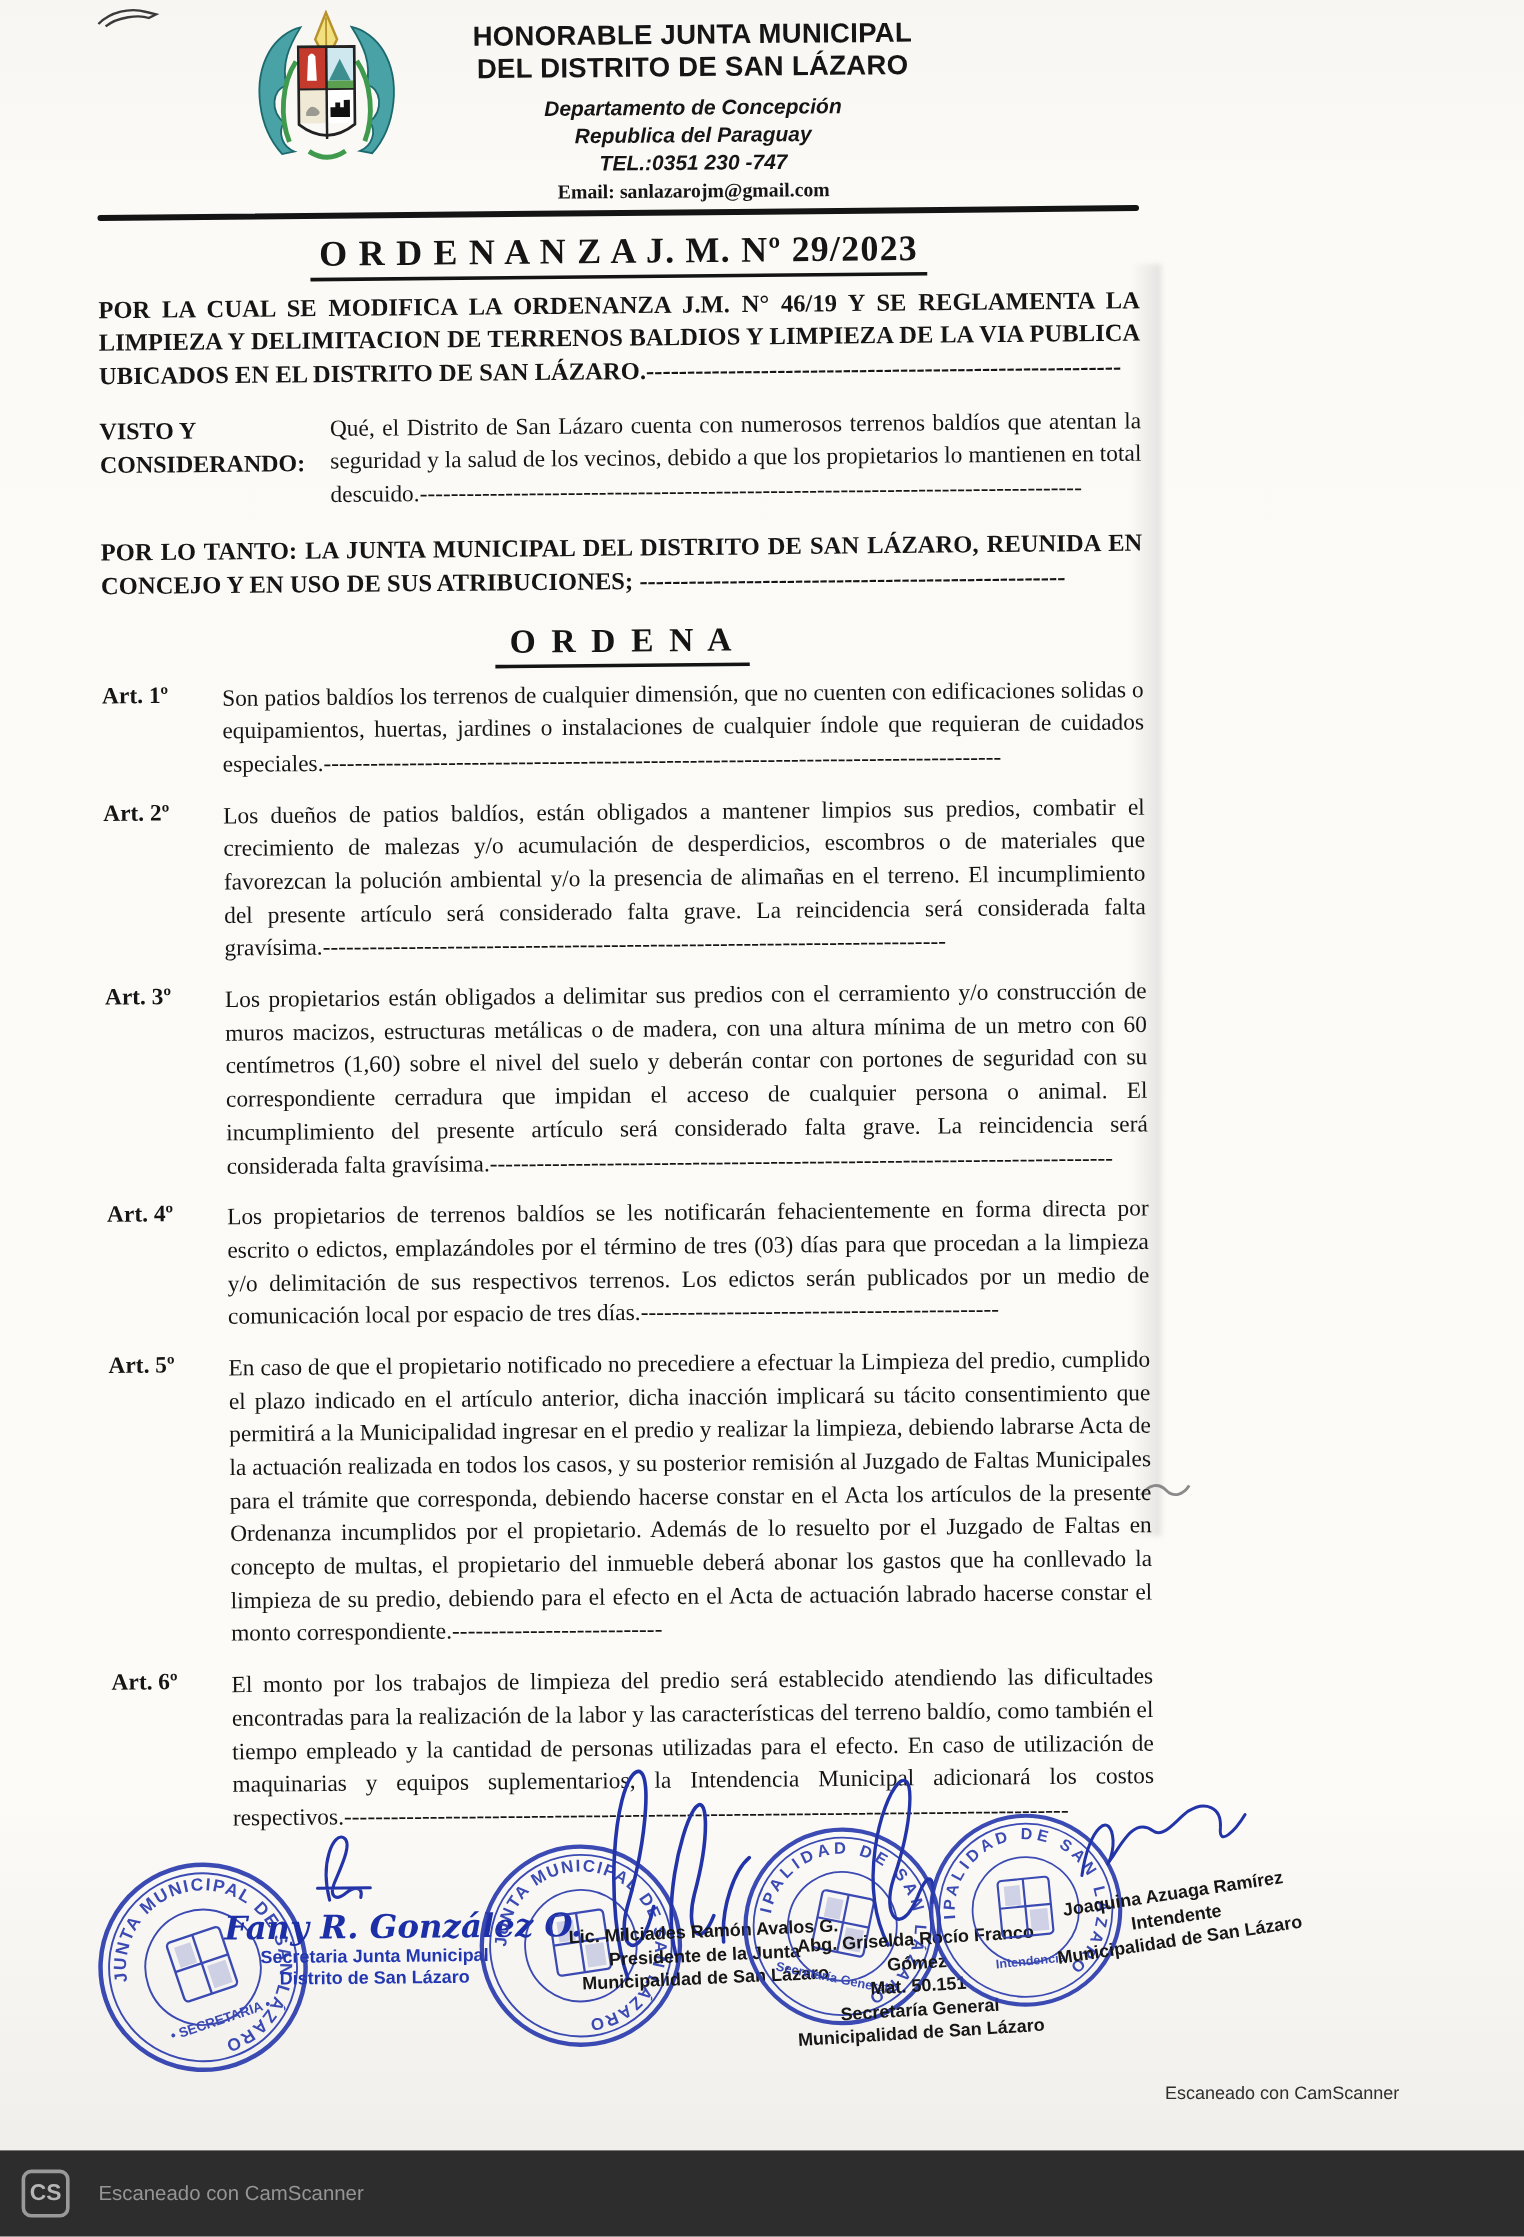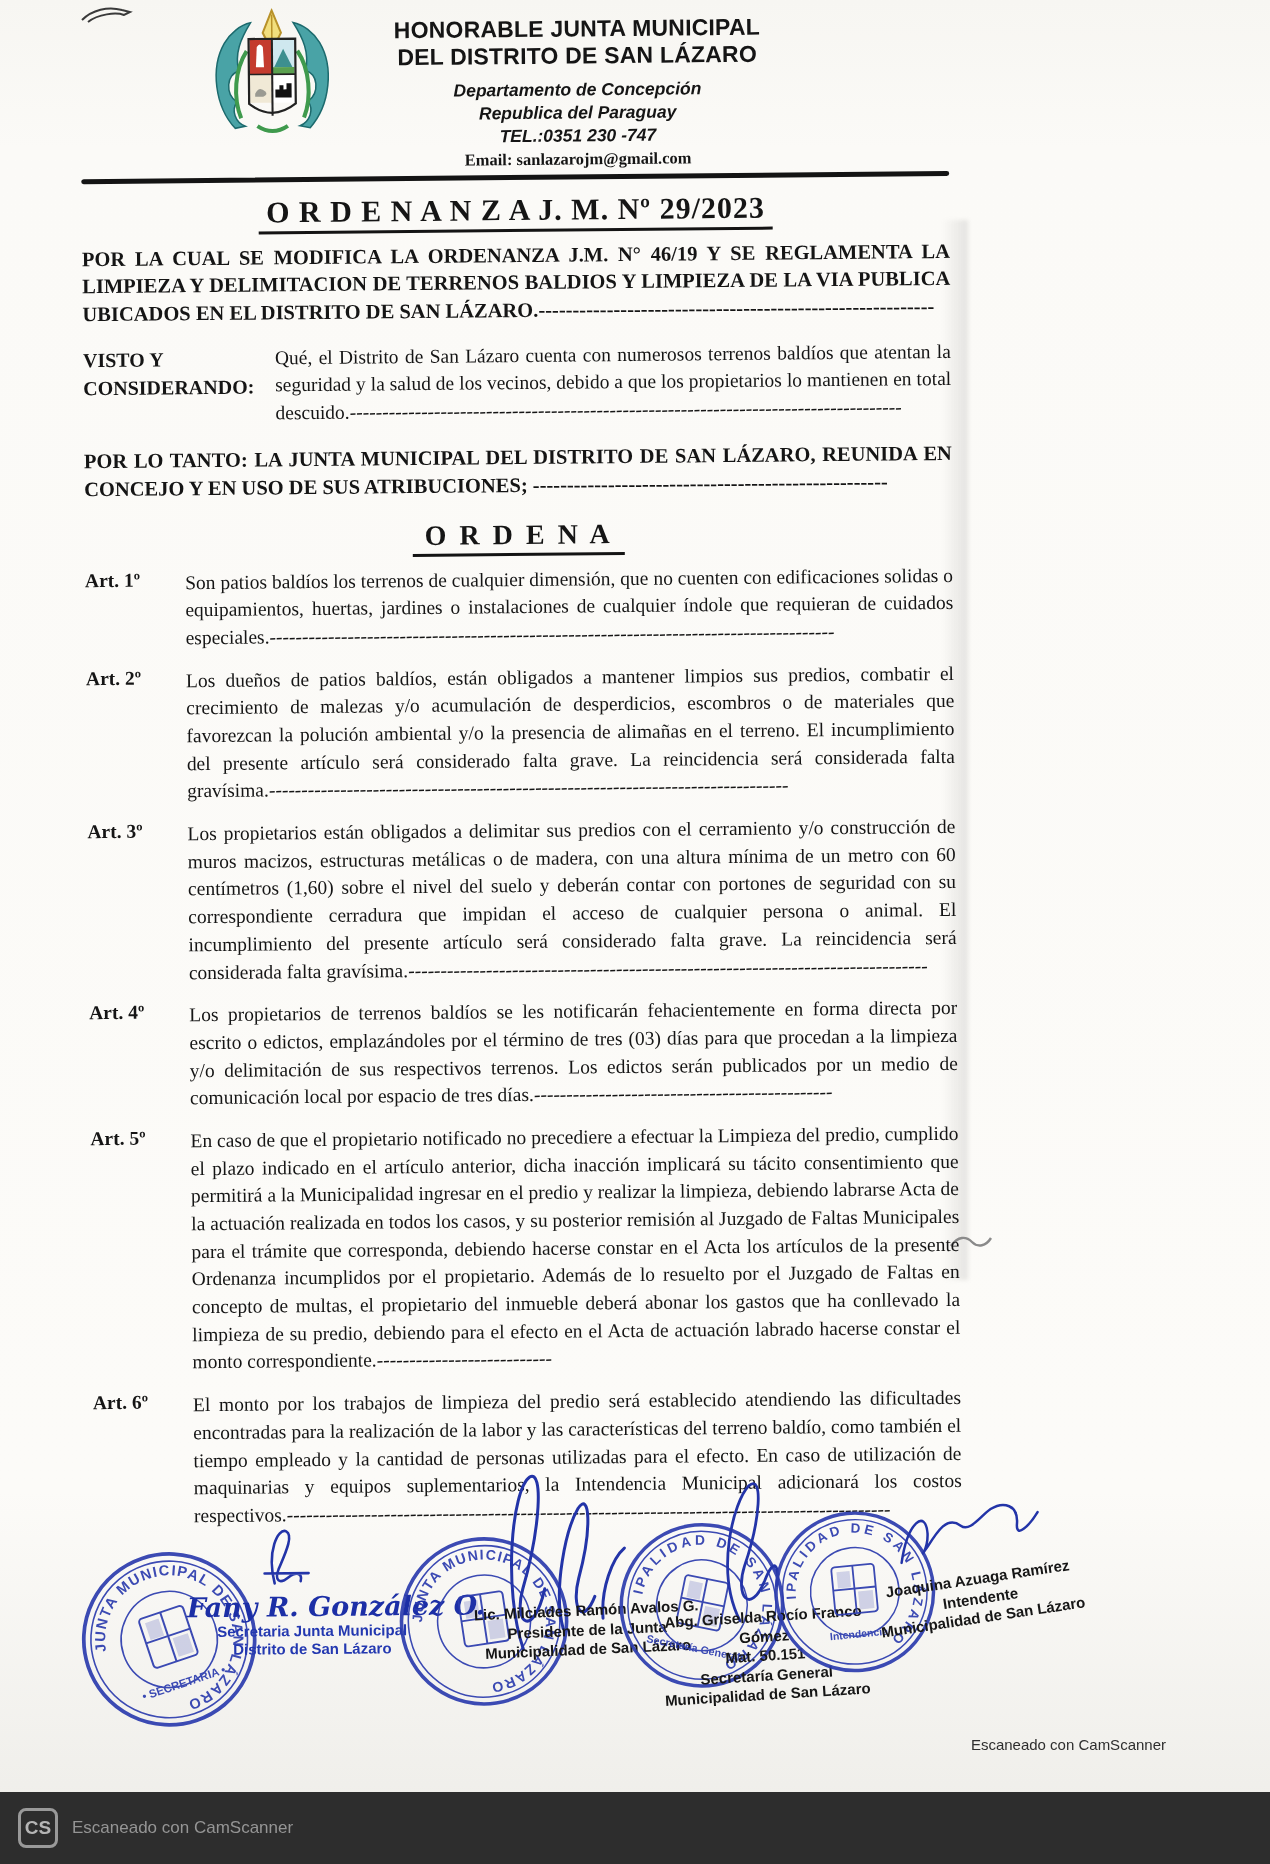--- a/index.html
+++ b/index.html
@@ -48,21 +48,21 @@
   .sig-stroke { fill:none; stroke:#2334a8; stroke-linecap:round; }
   .sig-block { position:absolute; text-align:center; }
   .fany-name { font-family:"DejaVu Serif", serif; font-style:italic; font-weight:bold; font-size:27px; color:#1c2fa6; white-space:nowrap; }
   .blue-role { font-family:"Liberation Sans", sans-serif; font-weight:bold; font-size:15px; color:#2338b0; line-height:1.25; }
   .black-role { font-family:"Liberation Sans", sans-serif; font-weight:bold; font-size:15px; color:#161616; line-height:1.3; }
 
   .scan-note { position:absolute; top:1736px; right:104px; font-family:"Liberation Sans", sans-serif; font-size:15px; color:#2e2e2e; }
 
   
   .cam-bar { position:absolute; left:0; bottom:0; width:100%; height:72px; background:#2d2d2d;
-             display:flex; align-items:center; padding-left:18px; gap:14px; }
+             display:flex; align-items:center; padding-left:18px; gap:24px; }
   .cs-logo { width:40px; height:40px; border:3px solid #999; border-radius:8px; color:#b5b5b5;
              display:flex; align-items:center; justify-content:center;
              font-family:"Liberation Sans", sans-serif; font-weight:bold; font-size:19px; }
   .cam-bar-text { color:#959595; font-family:"Liberation Sans", sans-serif; font-size:17px; }
 
   .corner-mark { position:absolute; left:78px; top:2px; }
   .tilde-mark { position:absolute; left:948px; top:1232px; }
   .edge-shade { position:absolute; left:942px; top:220px; width:26px; height:1060px;
                 background:linear-gradient(to right, rgba(0,0,0,0), rgba(110,110,110,0.16));
                 filter:blur(2px); }

